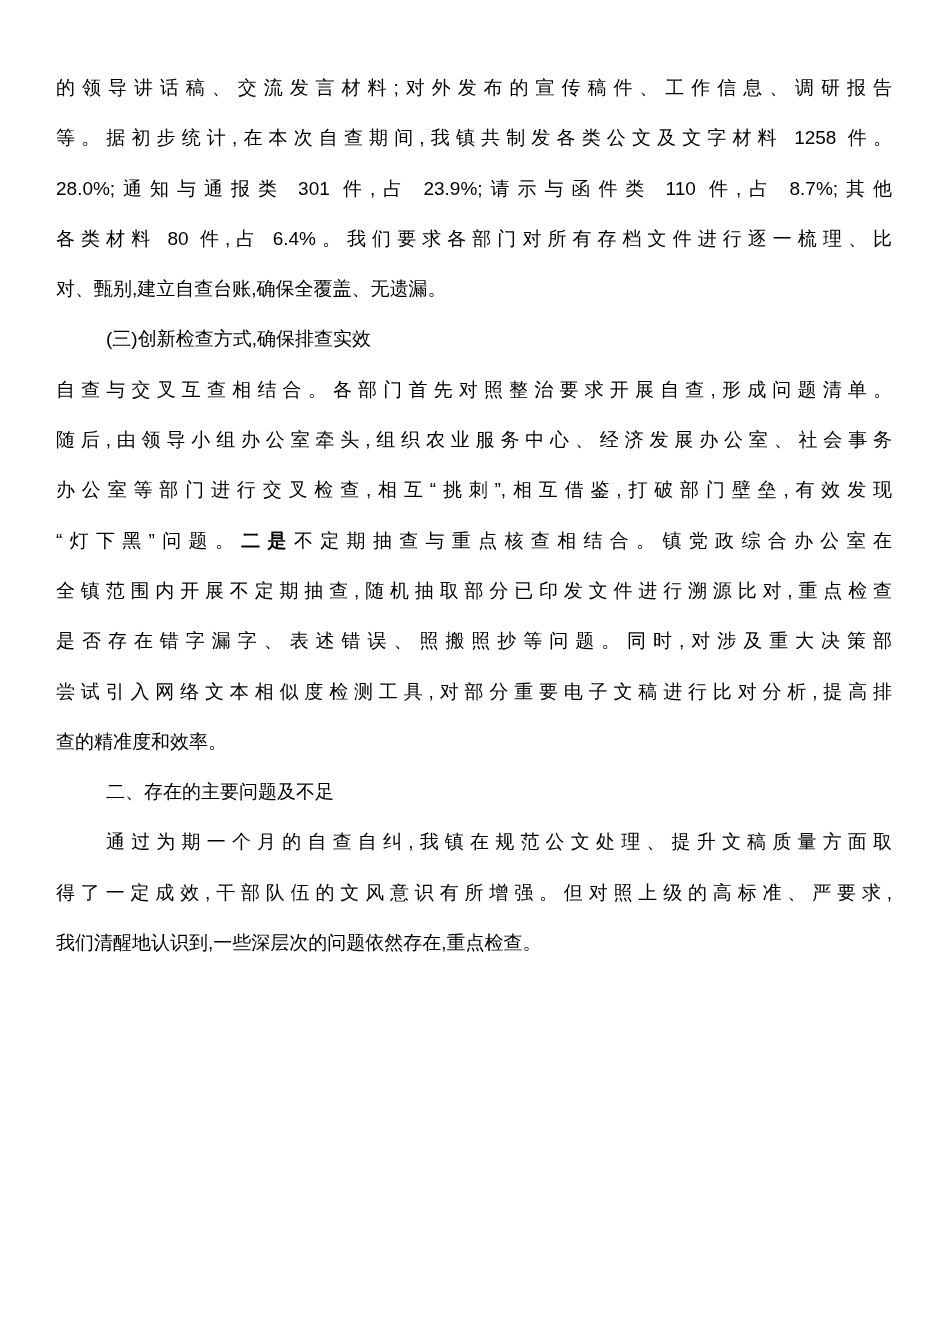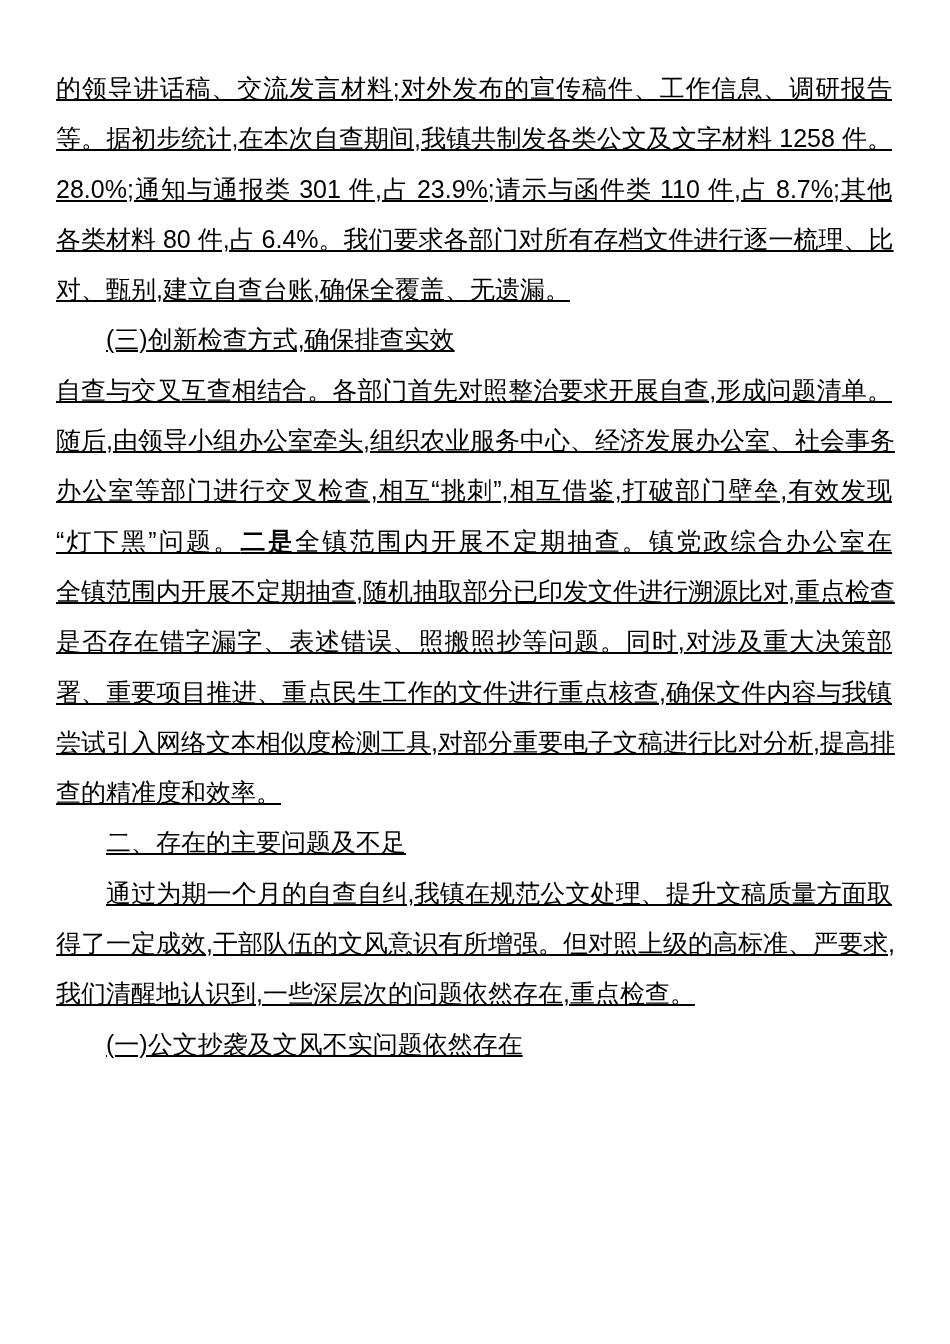--- a/index.html
+++ b/index.html
@@ -16,30 +16,29 @@
     font-family: "Liberation Sans", "DejaVu Sans", sans-serif;
     color: #000000;
   }
   .content {
     position: absolute;
     left: 56px;
     top: 63px;
     width: 836px;
   }
   .line {
-    font-size: 25px;
+    font-size: 19px;
     line-height: 50.3px;
     height: 50.3px;
     white-space: nowrap;
     text-align: justify;
     text-align-last: left;
     -moz-text-align-last: left;
     text-justify: inter-character;
     color: #000000;
-    text-decoration: underline;
   }
   .line.fill {
     text-align-last: justify;
     -moz-text-align-last: justify;
   }
   .line.indent {
     text-indent: 50px;
   }
   .run { font-weight: normal; }
   .run.b { font-weight: 700; }
@@ -51,25 +50,23 @@
   <div class="content" id="doc-content">
       <div class="line fill"><span class="run">的领导讲话稿、交流发言材料;对外发布的宣传稿件、工作信息、调研报告</span></div>
       <div class="line fill"><span class="run">等。据初步统计,在本次自查期间,我镇共制发各类公文及文字材料 1258 件。</span></div>
       <div class="line fill"><span class="run">28.0%;通知与通报类 301 件,占 23.9%;请示与函件类 110 件,占 8.7%;其他</span></div>
       <div class="line fill"><span class="run">各类材料 80 件,占 6.4%。我们要求各部门对所有存档文件进行逐一梳理、比</span></div>
       <div class="line"><span class="run">对、甄别,建立自查台账,确保全覆盖、无遗漏。</span></div>
       <div class="line indent"><span class="run">(三)创新检查方式,确保排查实效</span></div>
       <div class="line fill"><span class="run">自查与交叉互查相结合。各部门首先对照整治要求开展自查,形成问题清单。</span></div>
       <div class="line fill"><span class="run">随后,由领导小组办公室牵头,组织农业服务中心、经济发展办公室、社会事务</span></div>
       <div class="line fill"><span class="run">办公室等部门进行交叉检查,相互“挑刺”,相互借鉴,打破部门壁垒,有效发现</span></div>
-      <div class="line fill"><span class="run">“灯下黑”问题。</span><span class="run b">二是</span><span class="run">全镇范围内开展不定期抽查。镇党政综合办公室在</span></div>
+      <div class="line fill"><span class="run">“灯下黑”问题。</span><span class="run b">二是</span><span class="run">不定期抽查与重点核查相结合。镇党政综合办公室在</span></div>
       <div class="line fill"><span class="run">全镇范围内开展不定期抽查,随机抽取部分已印发文件进行溯源比对,重点检查</span></div>
       <div class="line fill"><span class="run">是否存在错字漏字、表述错误、照搬照抄等问题。同时,对涉及重大决策部</span></div>
-      <div class="line fill"><span class="run">署、重要项目推进、重点民生工作的文件进行重点核查,确保文件内容与我镇</span></div>
       <div class="line fill"><span class="run">尝试引入网络文本相似度检测工具,对部分重要电子文稿进行比对分析,提高排</span></div>
       <div class="line"><span class="run">查的精准度和效率。</span></div>
       <div class="line indent"><span class="run">二、存在的主要问题及不足</span></div>
       <div class="line indent fill"><span class="run">通过为期一个月的自查自纠,我镇在规范公文处理、提升文稿质量方面取</span></div>
       <div class="line fill"><span class="run">得了一定成效,干部队伍的文风意识有所增强。但对照上级的高标准、严要求,</span></div>
       <div class="line"><span class="run">我们清醒地认识到,一些深层次的问题依然存在,重点检查。</span></div>
-      <div class="line indent"><span class="run">(一)公文抄袭及文风不实问题依然存在</span></div>
     </div>
 </div>
 
 </body></html>

